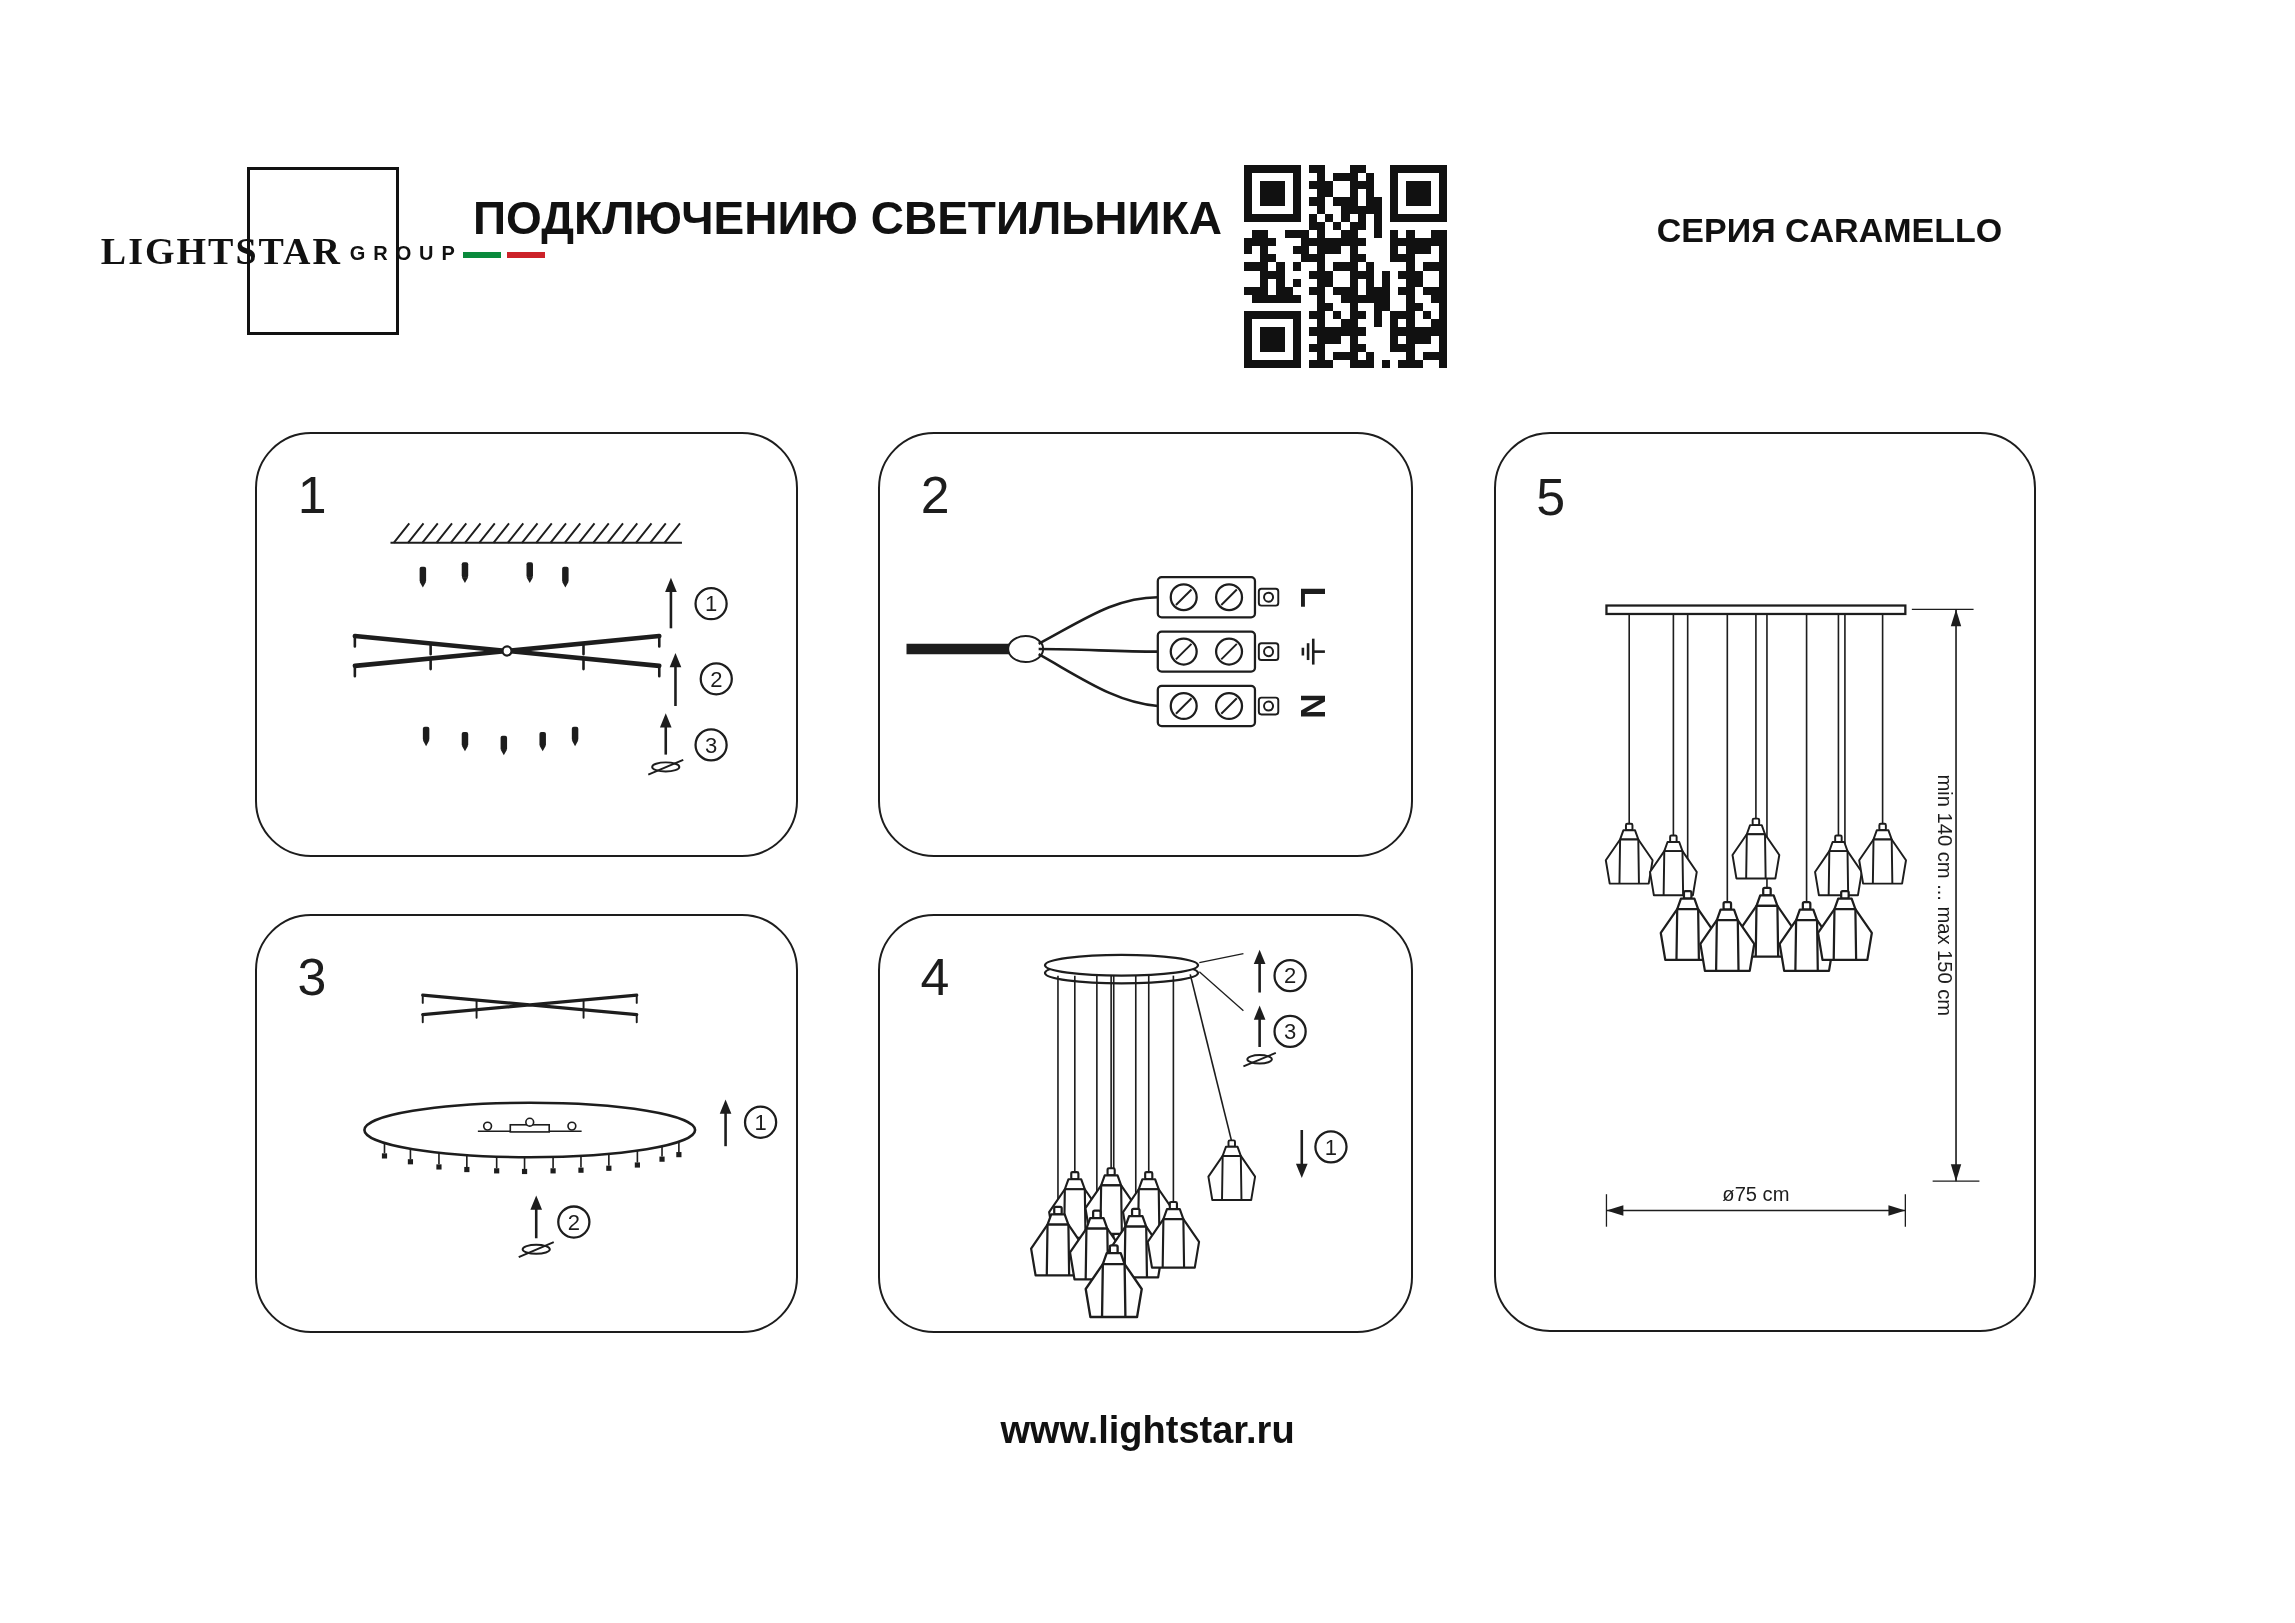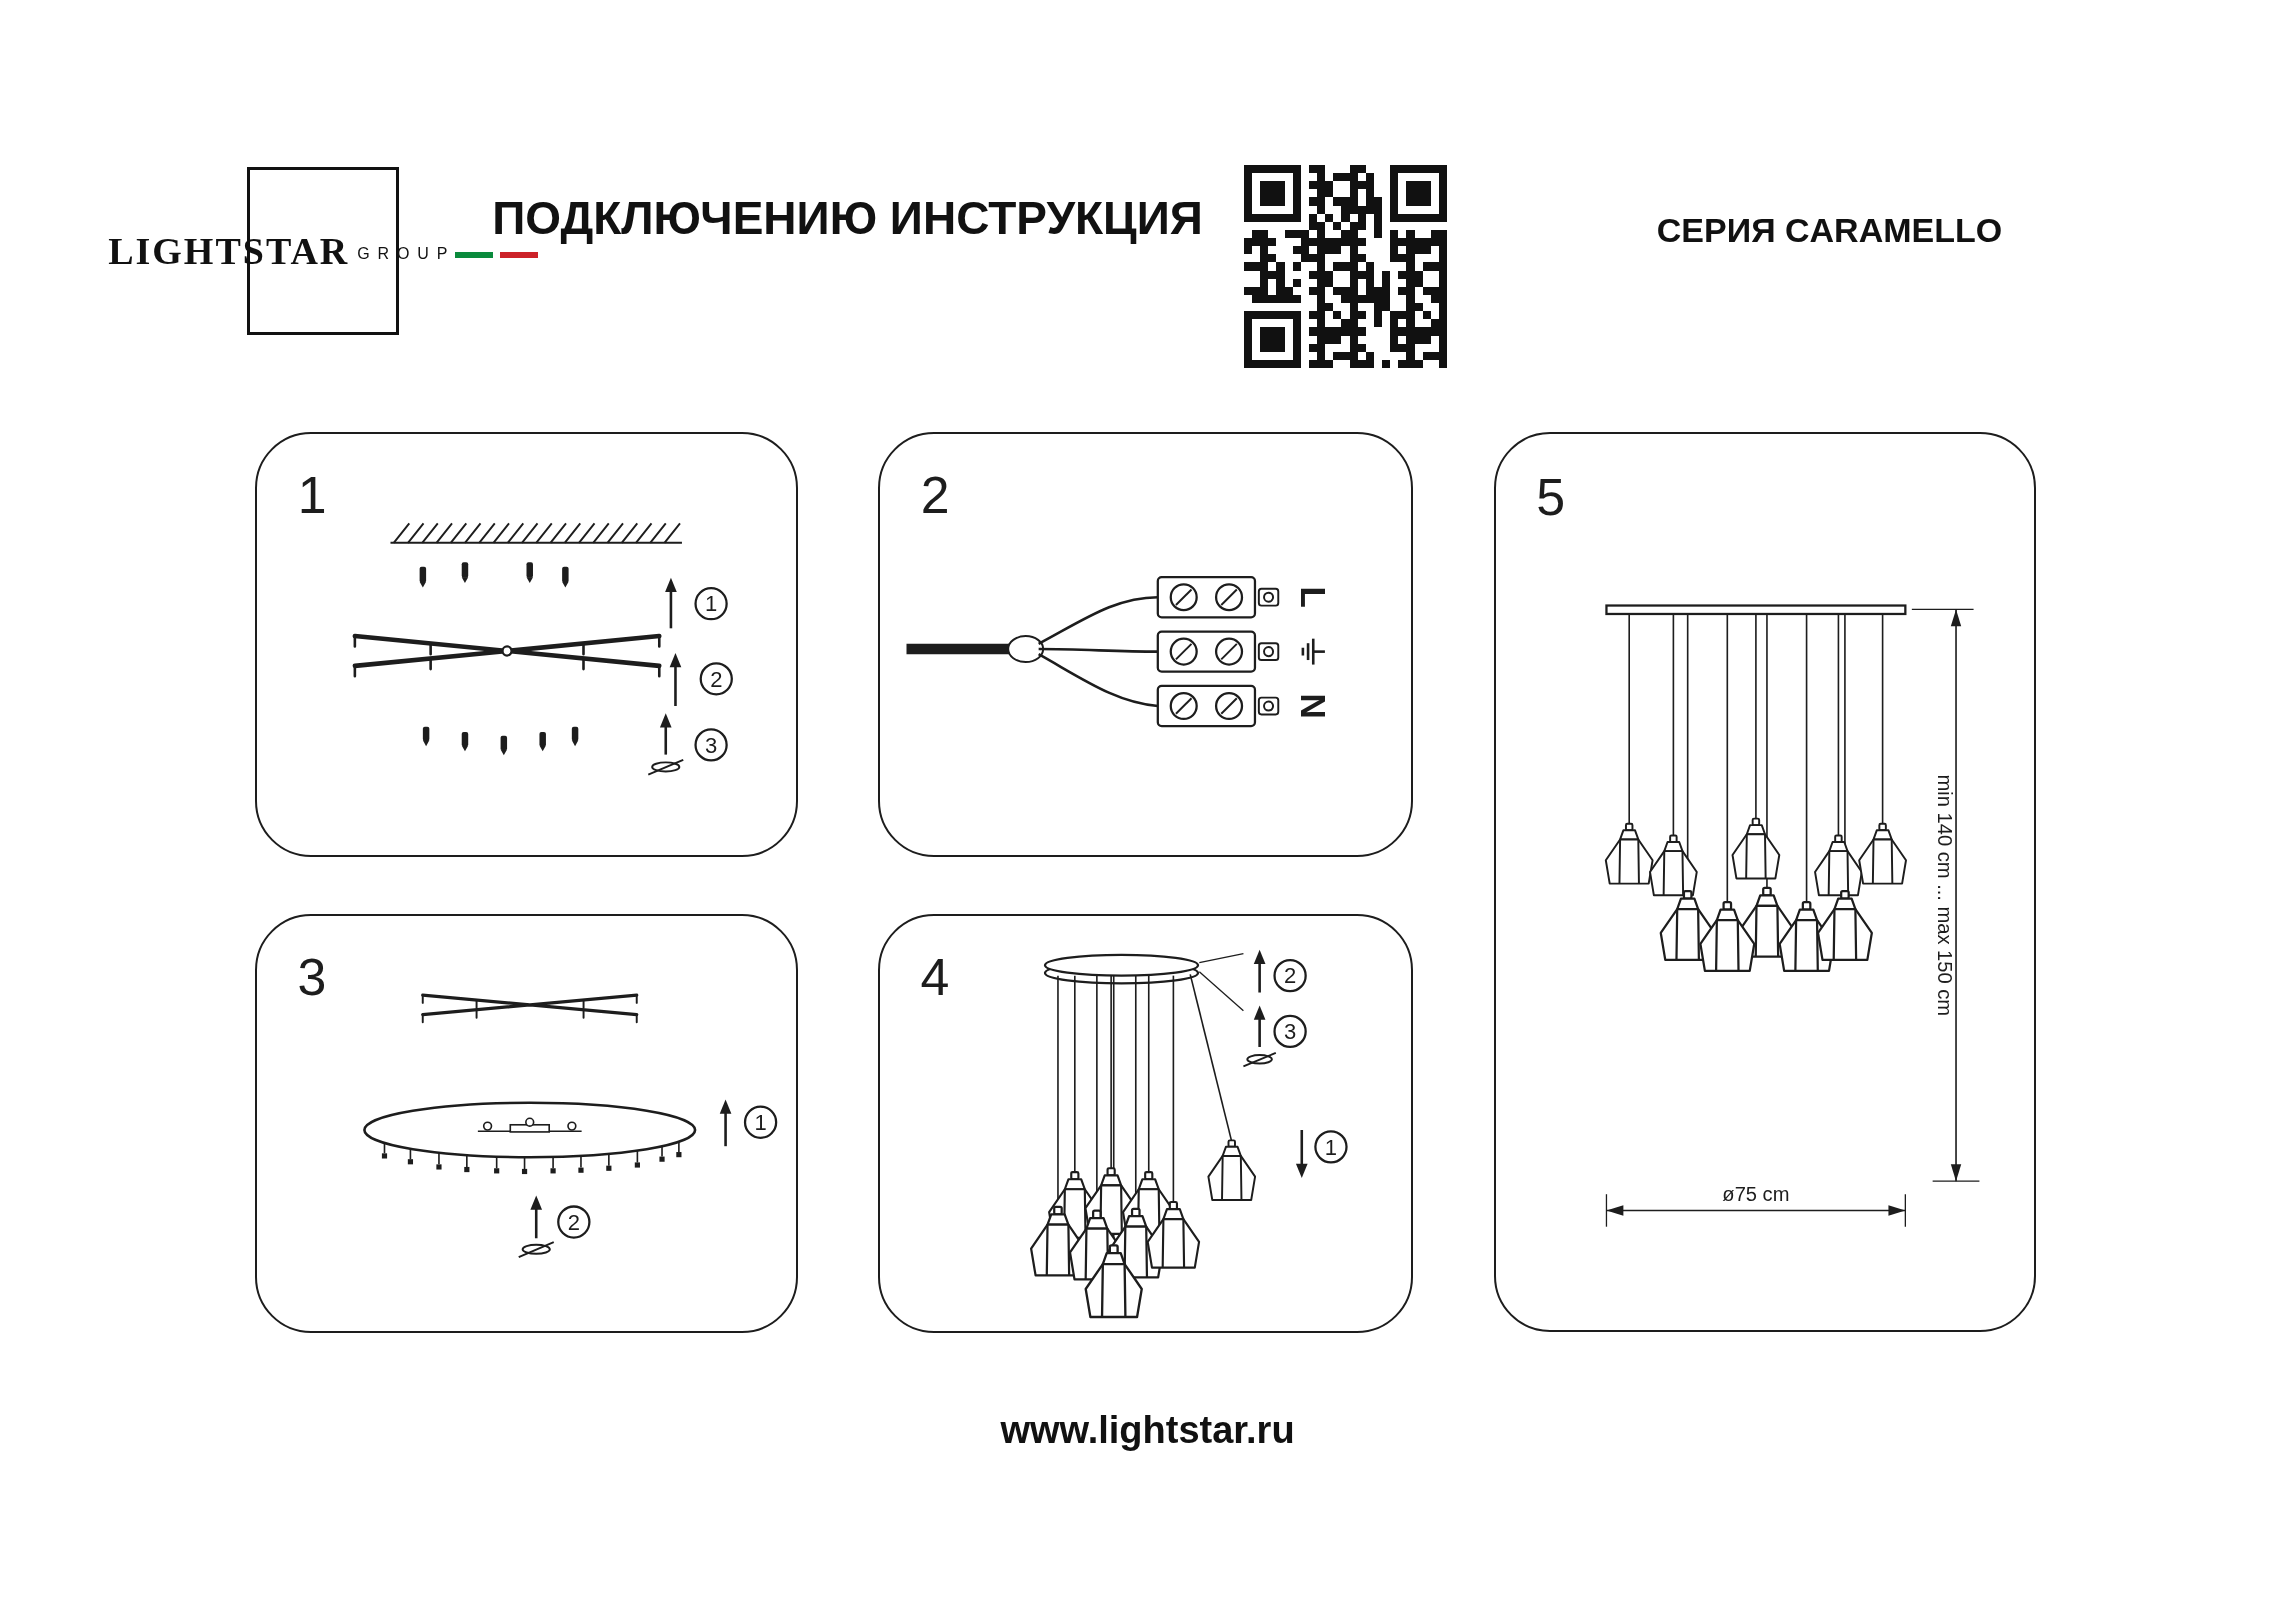--- a/index.html
+++ b/index.html
@@ -3,21 +3,21 @@
 <meta charset="utf-8">
 <style>
   html,body{margin:0;padding:0;background:#ffffff;}
   .page{position:relative;width:2295px;height:1623px;background:#ffffff;
         font-family:"Liberation Sans",sans-serif;color:#111111;overflow:hidden;}
 
   
   .logo{position:absolute;left:247px;top:167px;width:152px;height:168px;border:3.9px solid #111;
         box-sizing:border-box;display:flex;flex-direction:row;align-items:center;justify-content:center;background:#fff;}
   .logo .big{font-family:"Liberation Serif",serif;font-weight:700;font-size:38px;line-height:0.95;letter-spacing:2px;}
-  .logo .grp{font-size:16px;letter-spacing:7.9px;text-indent:7.9px;margin-top:5.2px;font-weight:400;}
+  .logo .grp{font-size:20px;letter-spacing:7.9px;text-indent:7.9px;margin-top:5.2px;font-weight:700;}
   .flag{display:flex;gap:6.5px;margin-top:7.9px;}
   .flag span{display:block;width:38px;height:5.9px;}
 
   .title{position:absolute;left:419px;top:190px;width:857px;text-align:center;
          font-weight:800;font-size:46px;line-height:1.24;}
   .series{position:absolute;left:1486px;top:211px;width:687px;text-align:center;font-size:34px;font-weight:700;}
   .articles{position:absolute;left:1486px;top:278px;width:687px;text-align:center;font-size:38px;font-weight:800;}
 
   .qr{position:absolute;left:1244px;top:165px;width:203px;height:203px;}
 
@@ -58,21 +58,21 @@
     <div class="big">LIGHT</div>
     <div class="big">STAR</div>
     <div class="grp">GROUP</div>
     <div class="flag">
       <span style="background:#0a8a3c"></span>
       <span style="background:#cc2229"></span>
     </div>
   </div>
 
   <div class="title">
-    <div>ПОДКЛЮЧЕНИЮ ИНСТРУКЦИЯ</div>
+    <div>ПОДКЛЮЧЕНИЮ СВЕТИЛЬНИКА</div>
   </div>
 
   <svg class="qr" viewBox="0 0 25 25" shape-rendering="crispEdges">
     <rect x="0" y="0" width="25" height="25" fill="#ffffff"></rect>
     <g fill="#111111">
       <rect x="0" y="0" width="7" height="7"></rect>
       <rect x="18" y="0" width="7" height="7"></rect>
       <rect x="0" y="18" width="7" height="7"></rect>
     </g>
     <g fill="#ffffff">

